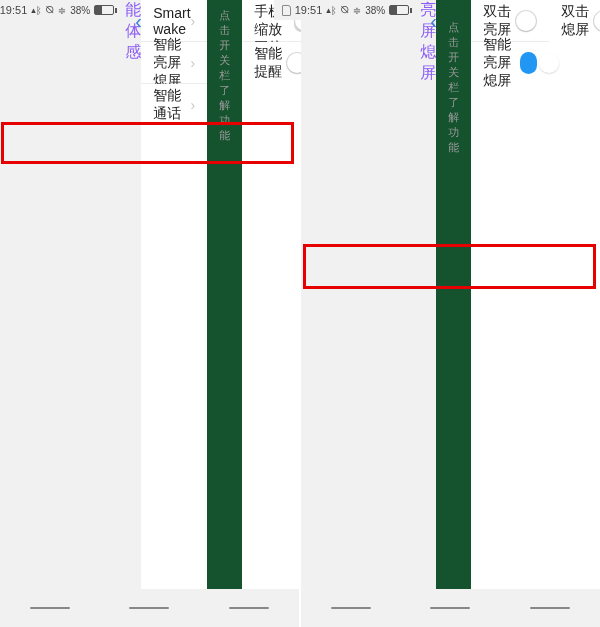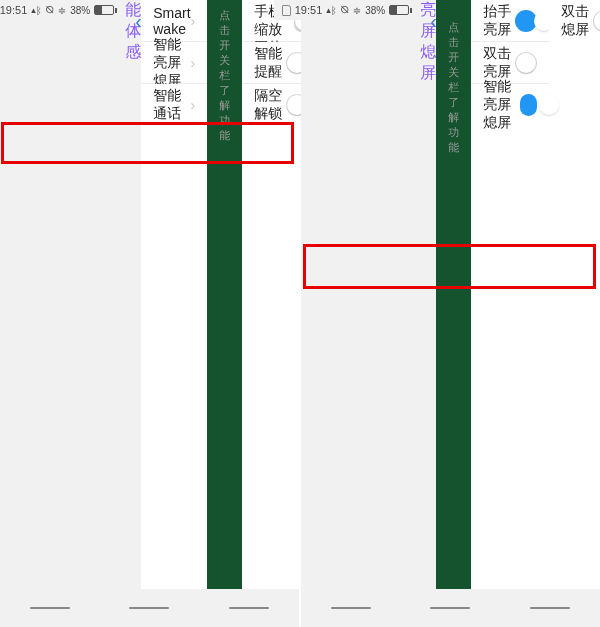--- a/index.html
+++ b/index.html
@@ -213,26 +213,20 @@
       <div class="toggle off">
           <span class="knob"></span>
         </div>
     </div>
     <div class="row">
       <span>智能提醒</span>
       <div class="toggle off">
           <span class="knob"></span>
         </div>
     </div>
-    <div class="row">
-      <span>隔空解锁</span>
-      <div class="toggle off">
-          <span class="knob"></span>
-        </div>
-    </div>
   </div>
 
   <div class="highlight-box" style="left:1px; top:122px; width:293px; height:42px;"></div>
 
   <div class="navbar">
     <div class="navkey"></div>
     <div class="navkey"></div>
     <div class="navkey"></div>
   </div>
 </div>
@@ -260,26 +254,20 @@
 
   <div class="header">
     <span class="back-btn">‹</span>
     <div class="header-title">智能亮屏熄屏</div>
   </div>
 
   <div class="section-label" style="padding-top:20px">点击开关栏了解功能</div>
 
   <div class="list">
     <div class="row">
-      <span>抬手亮屏</span>
-      <div class="toggle on">
-          <span class="knob"></span>
-        </div>
-    </div>
-    <div class="row">
       <span>双击亮屏</span>
       <div class="toggle off">
           <span class="knob"></span>
         </div>
     </div>
     <div class="row">
       <span>智能亮屏熄屏</span>
       <div class="toggle on">
           <span class="knob"></span>
         </div>

